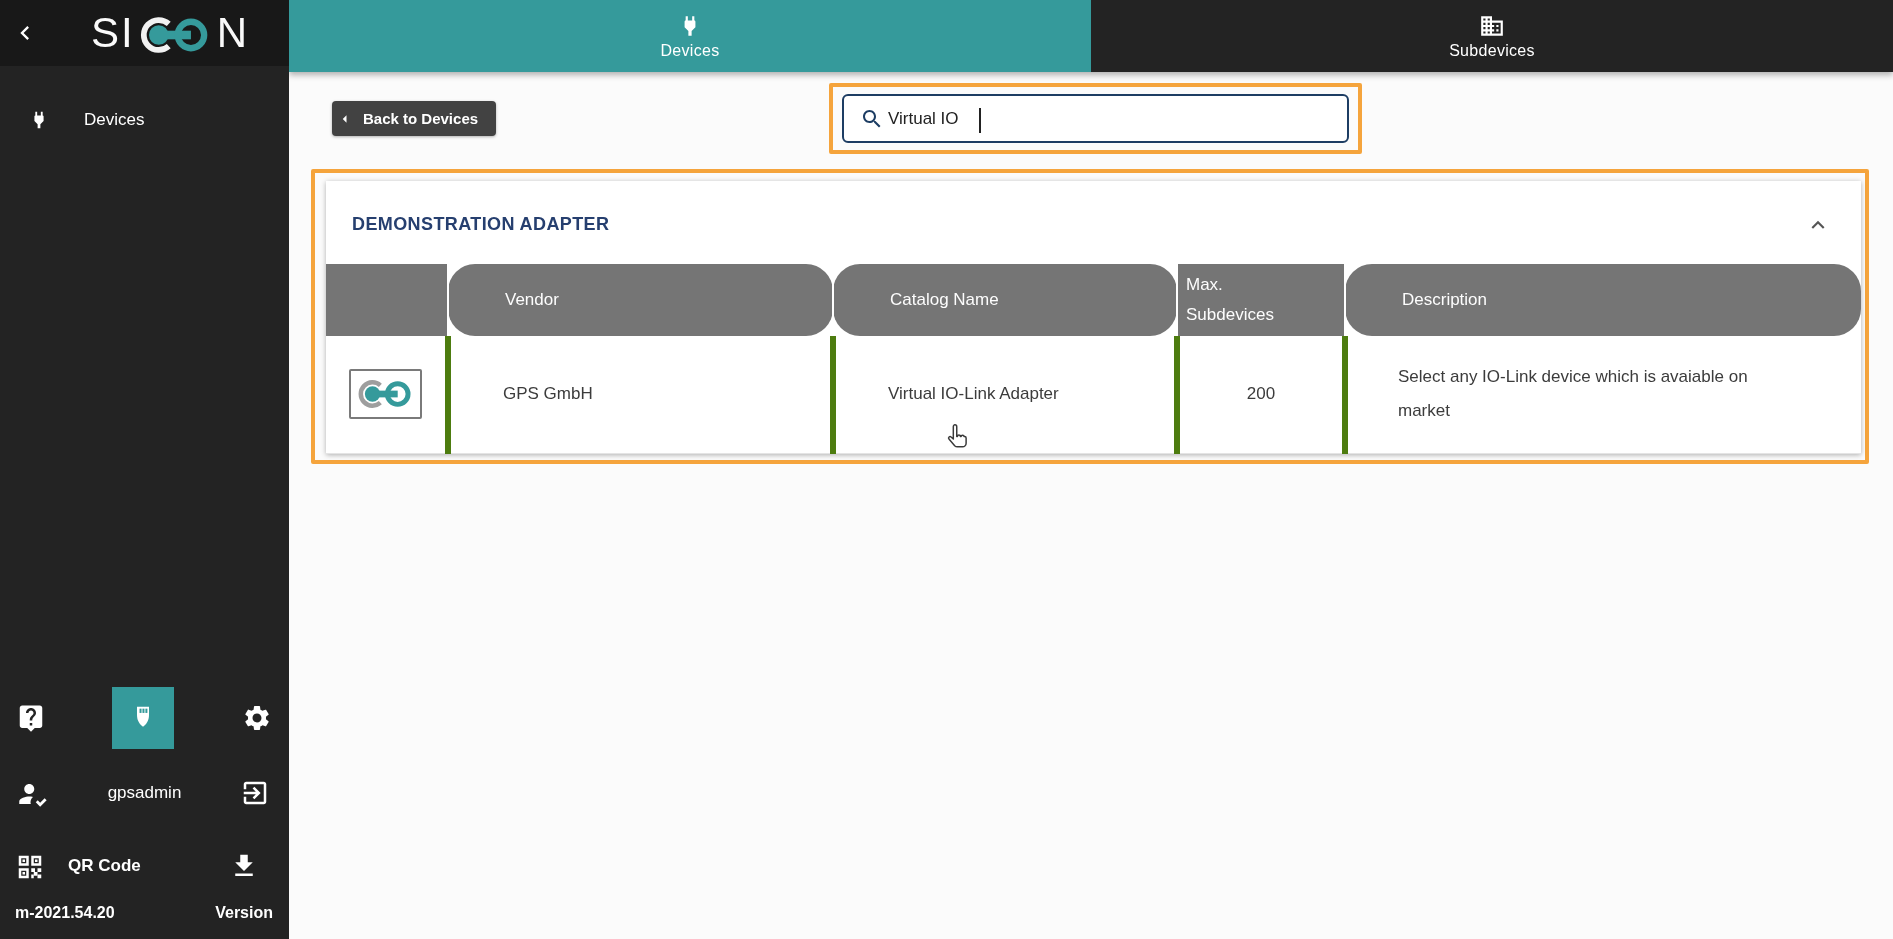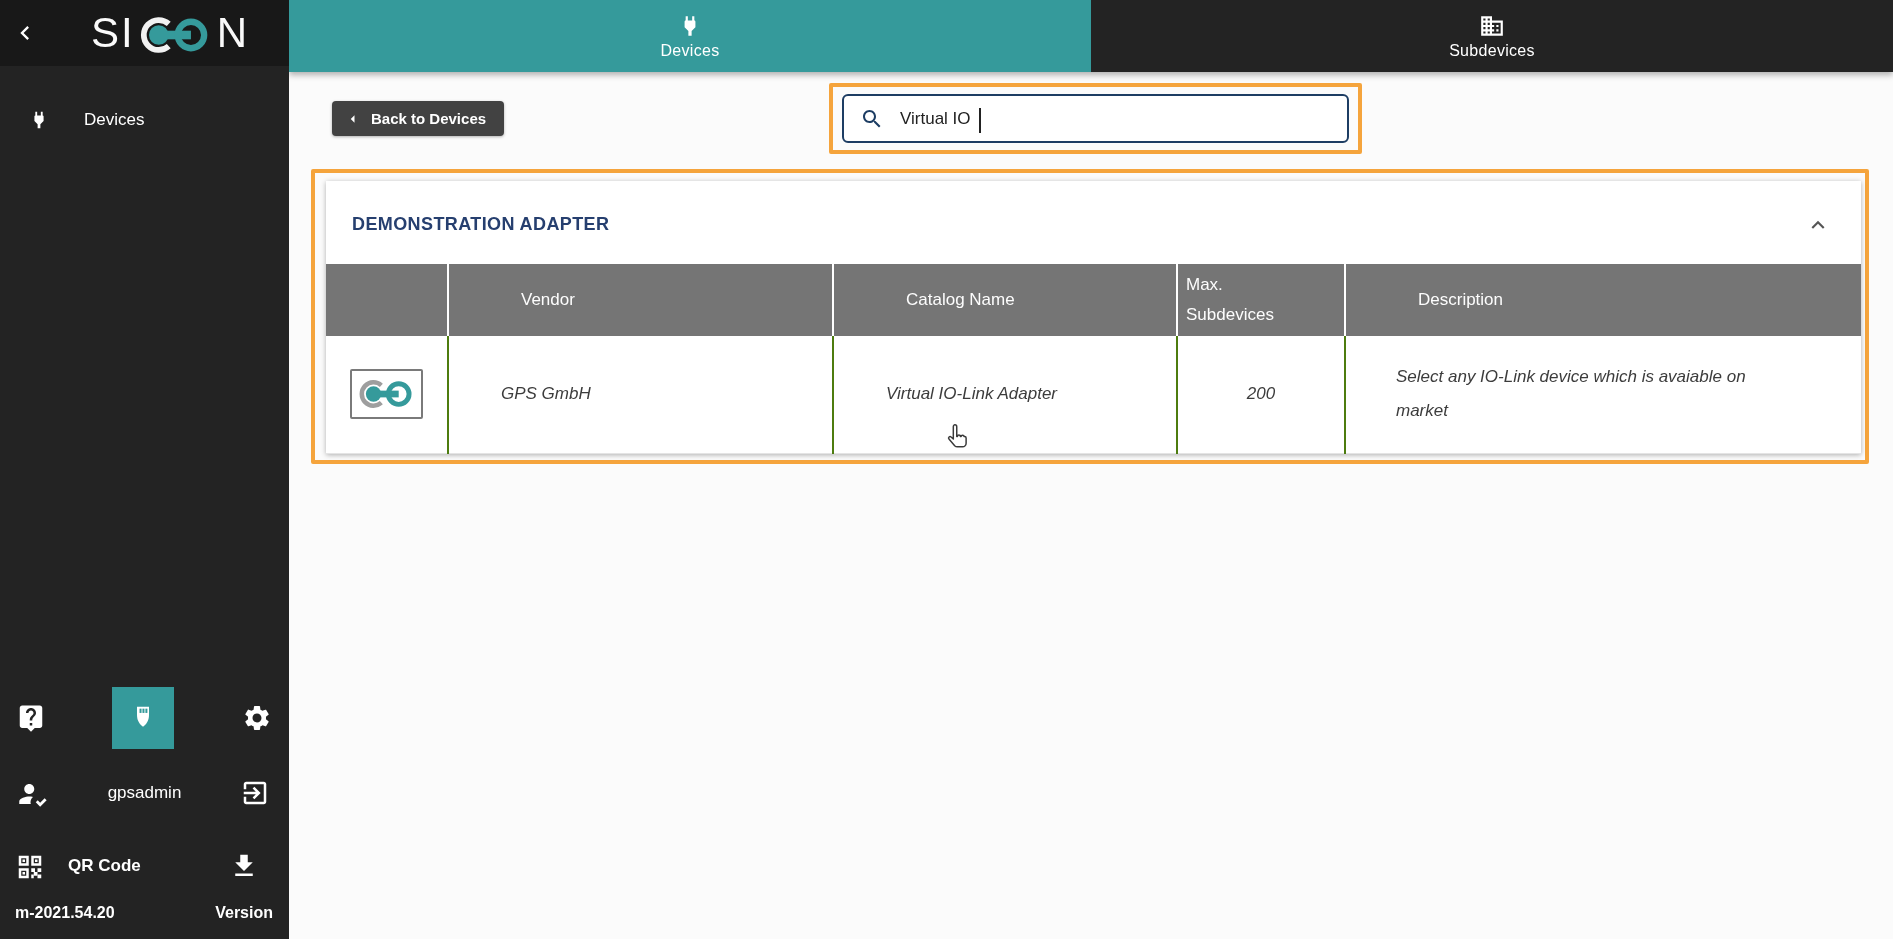--- a/index.html
+++ b/index.html
@@ -68,32 +68,32 @@
     gap:3px; color:#fff; cursor:pointer;
   }
   .tab.active { background:#359a9b; }
   .tab-label { font-size:16px; letter-spacing:0.3px; }
 
   
   .main { position:absolute; left:289px; top:72px; right:0; bottom:0; background:#fbfbfb; }
 
   .back-btn {
     position:absolute; left:43px; top:29px; height:35px;
-    display:flex; align-items:center; gap:9px; padding:0 18px 0 12px;
+    display:flex; align-items:center; gap:9px; padding:0 18px 0 4px;
     background:#424242; color:#fff; border:none; border-radius:4px;
     font-family:inherit; font-size:15px; font-weight:bold; cursor:pointer;
     box-shadow:0 1px 3px rgba(0,0,0,0.3);
   }
 
   .annotation { border:4px solid #f5a43c; border-radius:2px; position:absolute; }
   .search-annotation { left:540px; top:11px; width:533px; height:71px; }
   .search-field {
     position:absolute; left:9px; right:9px; top:7px; height:49px;
     border:2px solid #1d3d63; border-radius:6px; background:#fff;
-    display:flex; align-items:center; padding-left:16px; gap:16px;
+    display:flex; align-items:center; padding-left:16px; gap:4px;
   }
   .search-field input {
     border:none; outline:none; flex:1; font-family:inherit;
     font-size:17px; color:#222; background:transparent; height:100%;
   }
   .text-caret {
     position:absolute; left:146px; top:21px; width:1.5px; height:25px; background:#222;
   }
 
   .table-annotation { left:22px; top:97px; width:1558px; height:295px; }
@@ -107,27 +107,27 @@
   }
   .section-title { color:#263f6f; font-size:18px; font-weight:bold; letter-spacing:0.4px; }
   .collapse-toggle { cursor:pointer; }
 
   table.adapter-table { width:100%; border-collapse:collapse; table-layout:fixed; }
   .adapter-table thead th {
     background:#757575; color:#fdfdfd; font-weight:400; font-size:17px;
     height:72px; text-align:left; vertical-align:middle; line-height:30px;
   }
   .adapter-table thead th + th { border-left:2px solid #fff; }
-  .th-vendor, .th-catalog, .th-desc { padding-left:72px; }
+  .th-vendor, .th-catalog, .th-desc { padding-left:56px;border-radius:27px; }
   .th-max { padding-left:8px; padding-right:48px; }
   .adapter-table tbody td {
     height:117px; font-size:17px; color:#3c3c3c; vertical-align:middle;
     border-bottom:1px solid #e4e4e4; background:#fff;
   }
-  .adapter-table tbody td + td { border-left:2px solid #4d7c0f;font-style:italic; }
+  .adapter-table tbody td + td { border-left:6px solid #4d7c0f; }
   .td-vendor, .td-catalog { padding-left:52px; }
   .td-max { text-align:center; }
   .td-desc { padding-left:50px; padding-right:85px; line-height:34px; }
   .adapter-table tbody tr { cursor:pointer; }
 
   .vendor-logo-box {
     width:73px; height:50px; border:2px solid #7a7a7a; border-radius:2px;
     margin:0 auto; display:flex; align-items:center; justify-content:center;
     background:#fff;
   }

